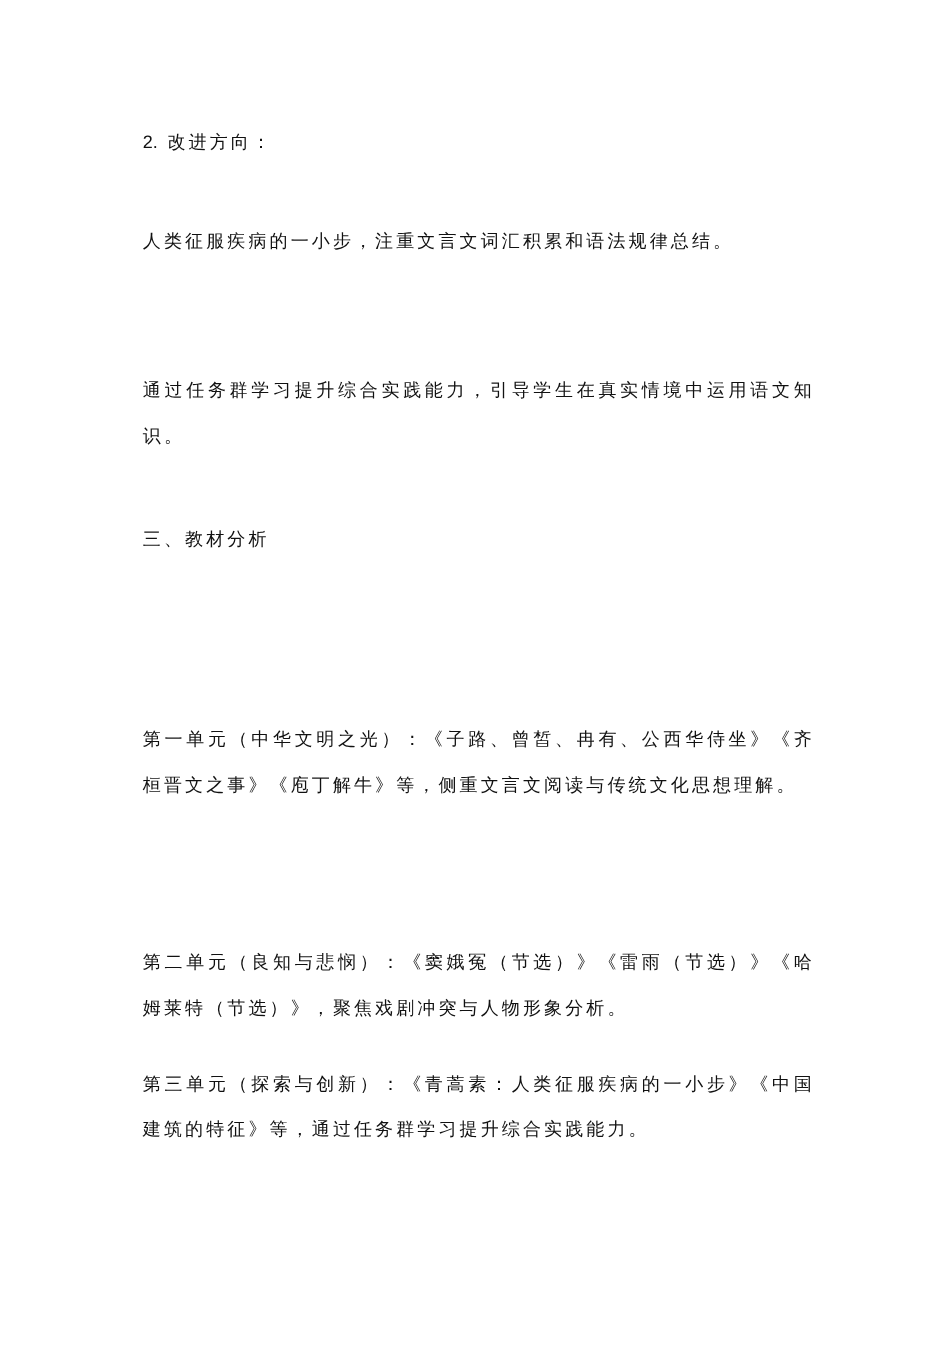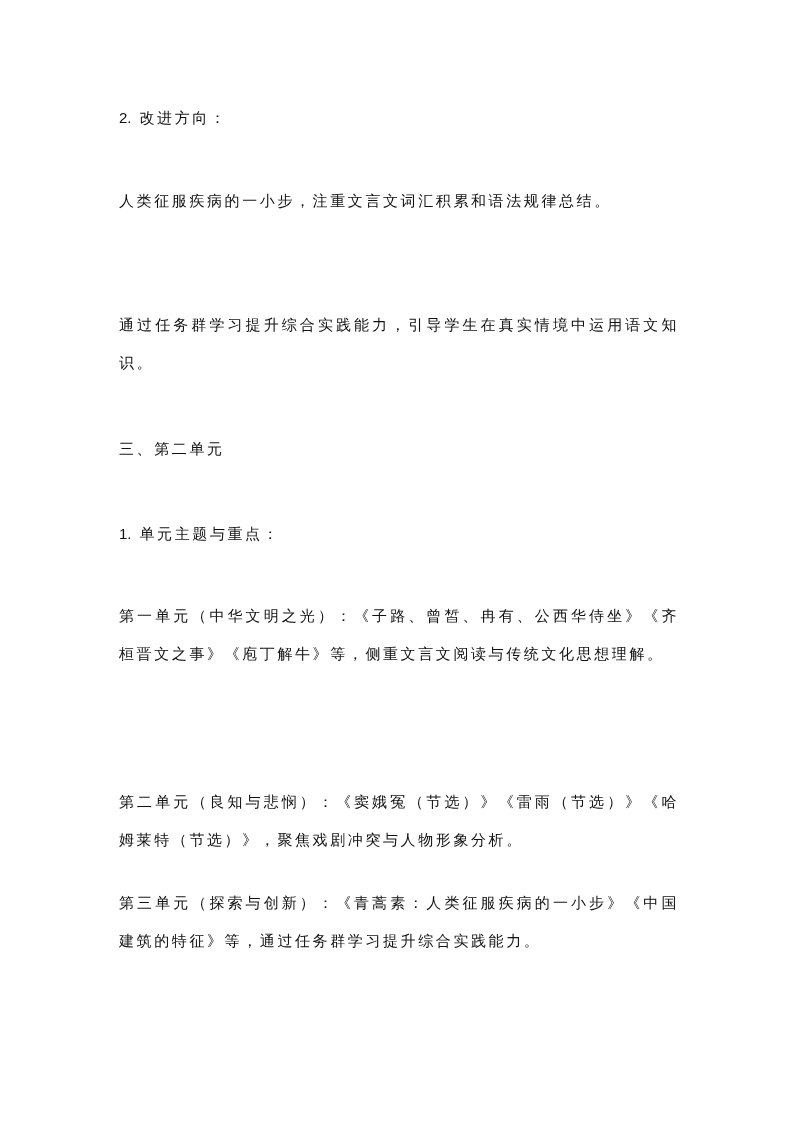--- a/index.html
+++ b/index.html
@@ -13,22 +13,21 @@
 </head>
 <body>
 
 <div class="page">
   <p class="p" style="top:99px;"><span class="num">2.</span><span>改进方向：</span></p>
 
   <p class="p" style="top:182px;">人类征服疾病的一小步，注重文言文词汇积累和语法规律总结。</p>
 
   <p class="p" style="top:306px;">通过任务群学习提升综合实践能力，引导学生在真实情境中运用语文知识。</p>
 
-  <p class="p" style="top:430px;">三、第二单元</p>
+  <p class="p" style="top:430px;">三、教材分析</p>
 
-  <p class="p" style="top:515px;"><span class="num">1.</span><span>单元主题与重点：</span></p>
 
   <p class="p" style="top:597px;">第一单元（中华文明之光）：《子路、曾皙、冉有、公西华侍坐》《齐桓晋文之事》《庖丁解牛》等，侧重文言文阅读与传统文化思想理解。</p>
 
   <p class="p" style="top:760px;margin-top:23px;">第二单元（良知与悲悯）：《窦娥冤（节选）》《雷雨（节选）》《哈姆莱特（节选）》，聚焦戏剧冲突与人物形象分析。</p>
 
   <p class="p" style="top:884px;">第三单元（探索与创新）：《青蒿素：人类征服疾病的一小步》《中国建筑的特征》等，通过任务群学习提升综合实践能力。</p>
 </div>
 
 </body></html>

